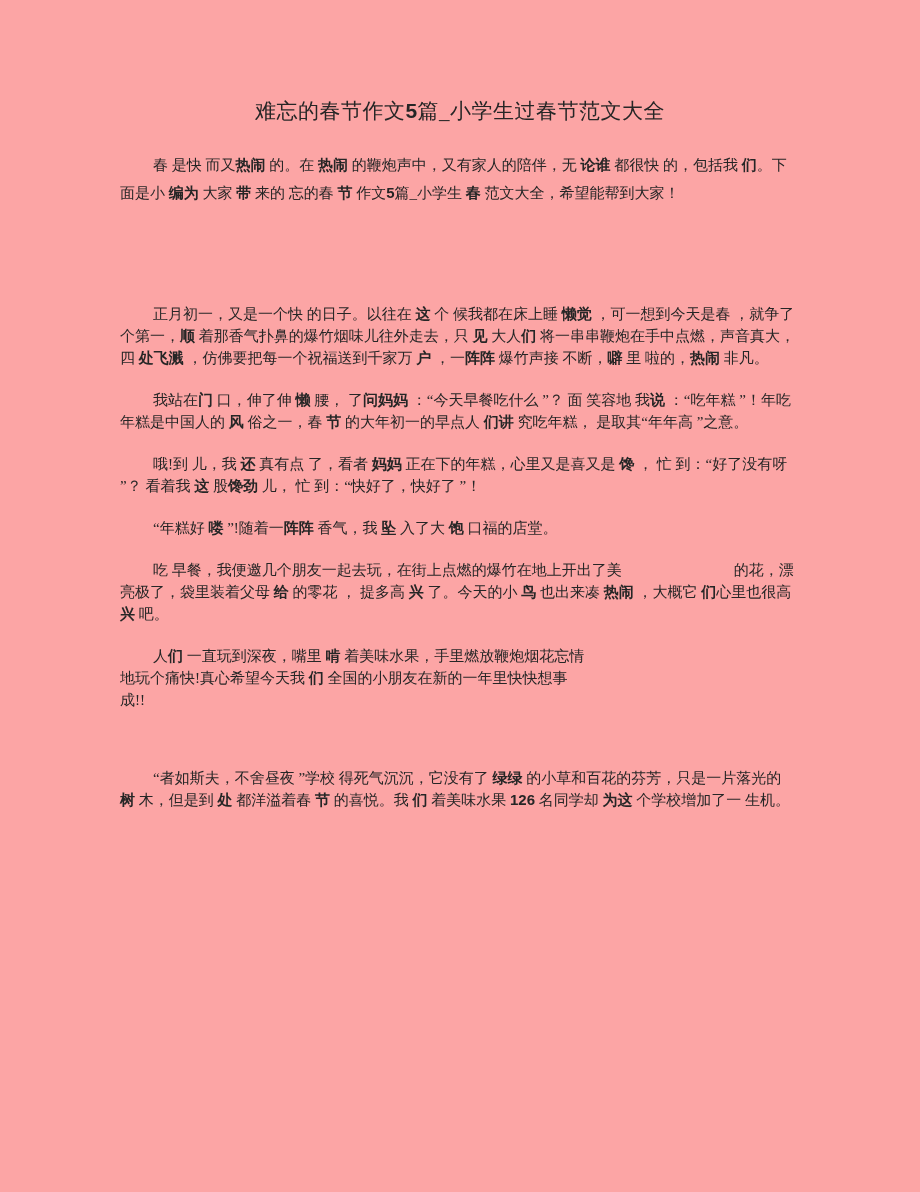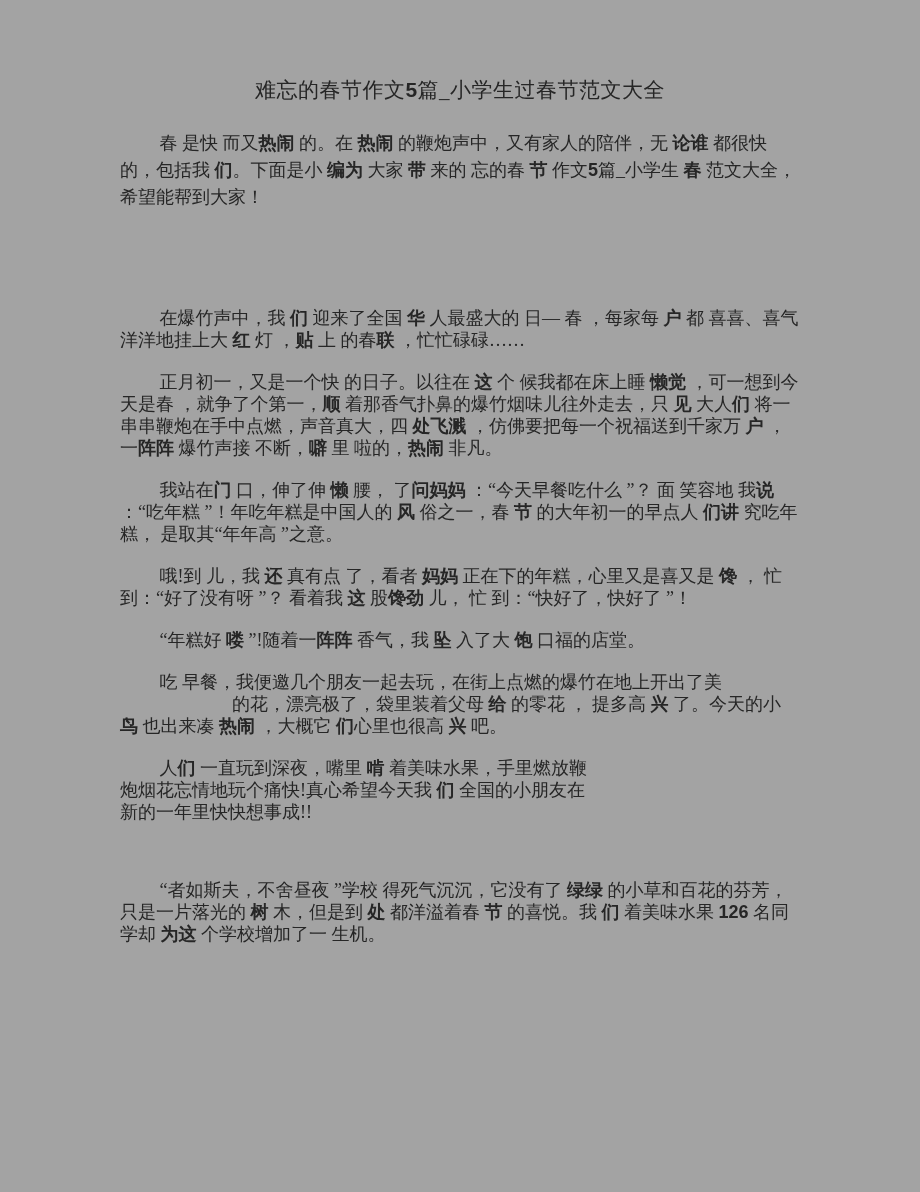--- a/index.html
+++ b/index.html
@@ -11,34 +11,34 @@
     width: 920px;
     height: 1192px;
     overflow: hidden;
     font-family: "Liberation Serif", "DejaVu Serif", serif;
     color: #262626;
   }
   .page {
     box-sizing: border-box;
     width: 920px;
     height: 1192px;
-    padding: 76px 120px 30px 120px;
-    background: #a3a3a3;
+    padding: 97px 120px 30px 120px;
+    background: #fca5a5;
   }
   .doc-title {
     margin: 0 0 26px 0;
     font-size: 21px;
     font-weight: 400;
     text-align: center;
     letter-spacing: 0.5px;
     white-space: nowrap;
   }
   p.para {
     margin: 0 0 20px 0;
-    font-size: 18px;
+    font-size: 15px;
     line-height: 22px;
     text-indent: 2.2em;
     text-align: left;
   }
   p.intro {
     line-height: 27px;
   }
   .blank-gap {
     height: 76px;
   }
@@ -78,21 +78,20 @@
 <body>
 
 <div class="page">
 
   <h1 class="doc-title"><span>难忘的春节作文</span><span class="b">5</span><span>篇_小学生过春节范文大全</span></h1>
 
   <p class="para intro"><span>春 是快 而又</span><span class="b">热闹</span><span> 的。在 </span><span class="b">热闹</span><span> 的鞭炮声中，又有家人的陪伴，无 </span><span class="b">论谁</span><span> 都很快 的，包括我 </span><span class="b">们</span><span>。下面是小 </span><span class="b">编为</span><span> 大家 </span><span class="b">带</span><span> 来的 忘的春 </span><span class="b">节</span><span> 作文</span><span class="b">5</span><span>篇_小学生 </span><span class="b">春</span><span> 范文大全，希望能帮到大家！</span></p>
 
   <div class="blank-gap"></div>
 
-  <p class="para"><span>在爆竹声中，我 </span><span class="b">们</span><span> 迎来了全国 </span><span class="b">华</span><span> 人最盛大的 日— 春 ，每家每 </span><span class="b">户</span><span> 都  喜喜、喜气洋洋地挂上大 </span><span class="b">红</span><span> 灯 ，</span><span class="b">贴</span><span> 上 的春</span><span class="b">联</span><span> ，忙忙碌碌……</span></p>
 
 
   <p class="para"><span>正月初一，又是一个快 的日子。以往在 </span><span class="b">这</span><span> 个 候我都在床上睡 </span><span class="b">懒觉</span><span> ，可一想到今天是春 ，就争了个第一，</span><span class="b">顺</span><span> 着那香气扑鼻的爆竹烟味儿往外走去，只 </span><span class="b">见</span><span> 大人</span><span class="b">们</span><span> 将一串串鞭炮在手中点燃，声音真大，四 </span><span class="b">处飞溅</span><span> ，仿佛要把每一个祝福送到千家万 </span><span class="b">户</span><span> ，一</span><span class="b">阵阵</span><span> 爆竹声接 不断，</span><span class="b">噼</span><span> 里 啦的，</span><span class="b">热闹</span><span> 非凡。</span></p>
 
   <p class="para"><span>我站在</span><span class="b">门</span><span> 口，伸了伸 </span><span class="b">懒</span><span> 腰， 了</span><span class="b">问妈妈</span><span> ：“今天早餐吃什么 ”？ 面 笑容地 我</span><span class="b">说</span><span> ：“吃年糕 ”！年吃年糕是中国人的 </span><span class="b">风</span><span> 俗之一，春 </span><span class="b">节</span><span> 的大年初一的早点人 </span><span class="b">们讲</span><span> 究吃年糕， 是取其“年年高 ”之意。</span></p>
 
   <p class="para"><span>哦!到 儿，我 </span><span class="b">还</span><span> 真有点 了，看者 </span><span class="b">妈妈</span><span> 正在下的年糕，心里又是喜又是 </span><span class="b">馋</span><span> ， 忙 到：“好了没有呀 ”？ 看着我 </span><span class="b">这</span><span> 股</span><span class="b">馋劲</span><span> 儿， 忙 到：“快好了，快好了 ”！</span></p>
 
   <p class="para"><span>“年糕好 </span><span class="b">喽</span><span> ”!随着一</span><span class="b">阵阵</span><span> 香气，我 </span><span class="b">坠</span><span> 入了大 </span><span class="b">饱</span><span> 口福的店堂。</span></p>
 

